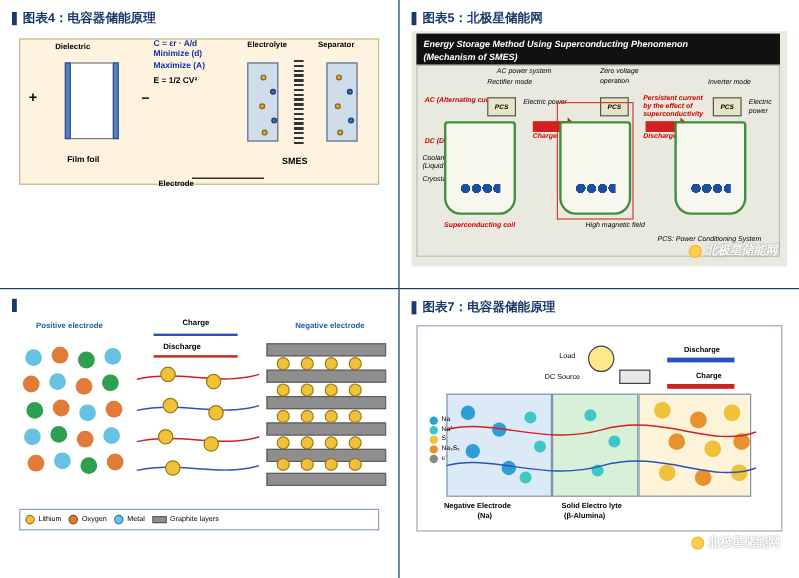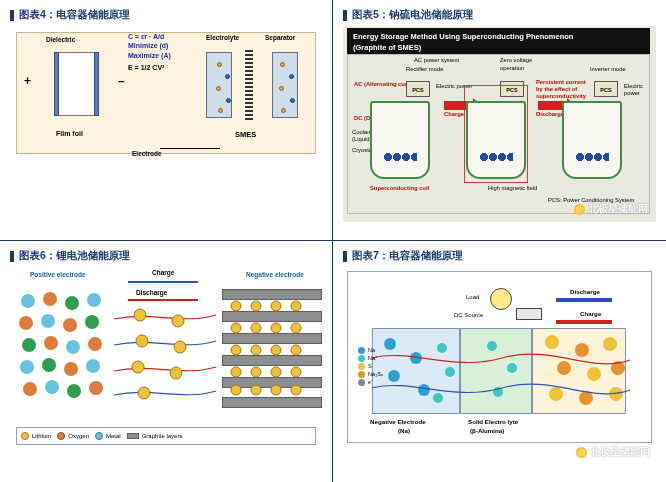--- a/index.html
+++ b/index.html
@@ -101,21 +101,21 @@
   .f4-dot {
     position: absolute; width: 5px; height: 5px; border-radius: 50%;
     background: #e0a73a; border: 1px solid #8a6410;
   }
   .f4-dotb { background: #3a6fb0; border-color: #1b3a6b; }
   .f4-arrowline {
     position: absolute; height: 1px; background: #000;
   }
 
   
-  .f5 { background: #e9e9e0; }
+  .f5 { background: #e9e9e0; font-style: italic; }
   .f5-head {
     position: absolute; left: 4px; top: 2px; width: 303px; height: 26px;
     background: #111; color: #fff;
     font-size: 7.5px; font-weight: bold; line-height: 1.5;
     padding: 3px 6px;
   }
   .f5-body {
     position: absolute; left: 4px; top: 28px; width: 303px; height: 160px;
     background: #e9e9e0; border: 1px solid #bdbdb2;
   }
@@ -265,26 +265,26 @@
         <div class="f4-dot f4-dotb" style="left:280px;top:72px"></div>
         <div class="f4-dot" style="left:271px;top:82px"></div>
 
         <div class="f4-arrowline" style="left:150px;top:122px;width:60px"></div>
       </div>
     </div>
 
     <div class="panel border-b">
       <div class="panel-title">
         <span class="title-bar"></span>
-        <span>图表5：钠硫电池储能原理</span>
+        <span>图表5：北极星储能网</span>
       </div>
       <div class="fig f5">
         <div class="f5-head">
           <div>Energy Storage Method Using Superconducting Phenomenon</div>
-          <div>(Graphite of SMES)</div>
+          <div>(Mechanism of SMES)</div>
         </div>
         <div class="f5-body">
           <div class="f5-t" style="left:66px;top:2px">AC power system</div>
           <div class="f5-t" style="left:58px;top:11px">Rectifier mode</div>
           <div class="f5-t" style="left:152px;top:2px">Zero voltage</div>
           <div class="f5-t" style="left:152px;top:10px">operation</div>
           <div class="f5-t" style="left:242px;top:11px">Inverter mode</div>
 
           <div class="f5-r" style="left:6px;top:26px">AC (Alternating current)</div>
           <div class="f5-r" style="left:6px;top:60px">DC (Direct current)</div>
@@ -328,21 +328,20 @@
         <div class="wm-badge" style="right:8px;bottom:6px">
           <span class="wm-sun"></span>
           <span style="font-size:10px;font-weight:bold;color:rgba(255,255,255,.95);text-shadow:0 0 2px rgba(0,0,0,.4)">北极星储能网</span>
         </div>
       </div>
     </div>
 
     <div class="panel border-r">
       <div class="panel-title">
         <span class="title-bar"></span>
-        <span>图表6：锂电池储能原理</span>
       </div>
       <div class="fig f6">
         <div class="f6-l" style="left:20px;top:4px;color:#1b5e9e">Positive electrode</div>
         <div class="f6-l" style="left:236px;top:4px;color:#1b5e9e">Negative electrode</div>
         <div class="f6-l" style="left:142px;top:2px;color:#000">Charge</div>
         <div class="f6-l" style="left:126px;top:22px;color:#000">Discharge</div>
 
         <div class="f6-arrow-blue" style="left:118px;top:14px;width:70px"></div>
         <div class="f6-arrow-red" style="left:118px;top:32px;width:70px"></div>
 

